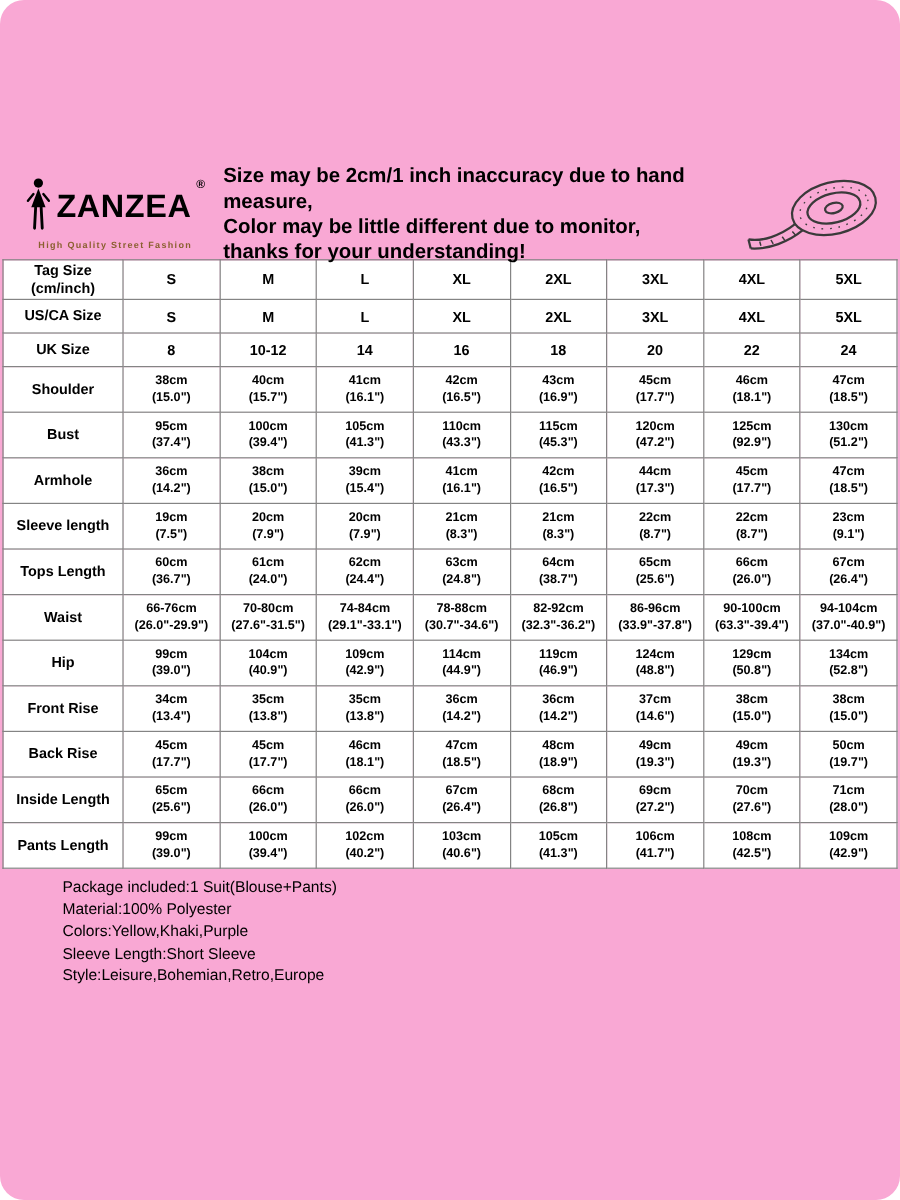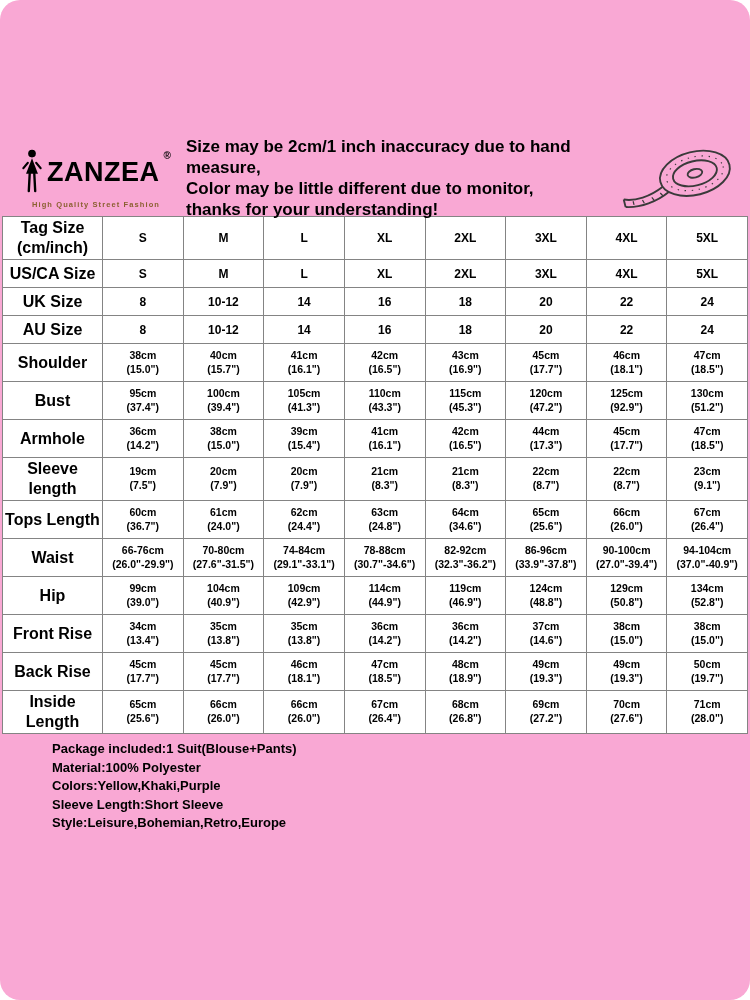--- a/index.html
+++ b/index.html
@@ -33,29 +33,29 @@
   table.size-table th, table.size-table td {
     border: 1px solid #848484;
     text-align: center;
     vertical-align: middle;
     white-space: pre-line;
     padding: 1px 1px;
     background: #fff;
   }
   table.size-table th {
     width: 100px;
-    font-size: 16px;
+    font-size: 12px;
     font-weight: 700;
     line-height: 1.25;
   }
   tr.size-row td { height: 28px; font-size: 12px; font-weight: 700; }
   tr.measure-row td { height: 38px; font-size: 10.5px; font-weight: 700; line-height: 1.32; }
   
   .details { margin: 6px 0 0 4px; }
-  .detail-line { font-size: 13px; font-weight: 700; line-height: 18.6px; padding-left: 48px; }
+  .detail-line { font-size: 13px; font-weight: 400; line-height: 18.6px; padding-left: 48px; }
 </style>
 </head>
 <body>
 
 <div class="page">
 
   <div class="header">
 
     <div class="brand">
       <div class="brand-row">
@@ -115,31 +115,20 @@
           <td>M</td>
           <td>L</td>
           <td>XL</td>
           <td>2XL</td>
           <td>3XL</td>
           <td>4XL</td>
           <td>5XL</td>
         </tr>
         <tr class="size-row">
           <th>UK Size</th>
-          <td>8</td>
-          <td>10-12</td>
-          <td>14</td>
-          <td>16</td>
-          <td>18</td>
-          <td>20</td>
-          <td>22</td>
-          <td>24</td>
-        </tr>
-        <tr class="size-row">
-          <th>AU Size</th>
           <td>8</td>
           <td>10-12</td>
           <td>14</td>
           <td>16</td>
           <td>18</td>
           <td>20</td>
           <td>22</td>
           <td>24</td>
         </tr>
         <tr class="measure-row">
@@ -222,21 +211,21 @@
           <th>Tops Length</th>
           <td>60cm
 (36.7")</td>
           <td>61cm
 (24.0")</td>
           <td>62cm
 (24.4")</td>
           <td>63cm
 (24.8")</td>
           <td>64cm
-(34.6")</td>
+(38.7")</td>
           <td>65cm
 (25.6")</td>
           <td>66cm
 (26.0")</td>
           <td>67cm
 (26.4")</td>
         </tr>
         <tr class="measure-row">
           <th>Waist</th>
           <td>66-76cm
@@ -245,21 +234,21 @@
 (27.6"-31.5")</td>
           <td>74-84cm
 (29.1"-33.1")</td>
           <td>78-88cm
 (30.7"-34.6")</td>
           <td>82-92cm
 (32.3"-36.2")</td>
           <td>86-96cm
 (33.9"-37.8")</td>
           <td>90-100cm
-(27.0"-39.4")</td>
+(63.3"-39.4")</td>
           <td>94-104cm
 (37.0"-40.9")</td>
         </tr>
         <tr class="measure-row">
           <th>Hip</th>
           <td>99cm
 (39.0")</td>
           <td>104cm
 (40.9")</td>
           <td>109cm
@@ -325,20 +314,39 @@
 (26.4")</td>
           <td>68cm
 (26.8")</td>
           <td>69cm
 (27.2")</td>
           <td>70cm
 (27.6")</td>
           <td>71cm
 (28.0")</td>
         </tr>
+        <tr class="measure-row">
+          <th>Pants Length</th>
+          <td>99cm
+(39.0")</td>
+          <td>100cm
+(39.4")</td>
+          <td>102cm
+(40.2")</td>
+          <td>103cm
+(40.6")</td>
+          <td>105cm
+(41.3")</td>
+          <td>106cm
+(41.7")</td>
+          <td>108cm
+(42.5")</td>
+          <td>109cm
+(42.9")</td>
+        </tr>
       </tbody>
   </table>
 
   <div class="details">
     <div class="detail-line">Package included:1 Suit(Blouse+Pants)</div>
     <div class="detail-line">Material:100% Polyester</div>
     <div class="detail-line">Colors:Yellow,Khaki,Purple</div>
     <div class="detail-line">Sleeve Length:Short Sleeve</div>
     <div class="detail-line">Style:Leisure,Bohemian,Retro,Europe</div>
   </div>

